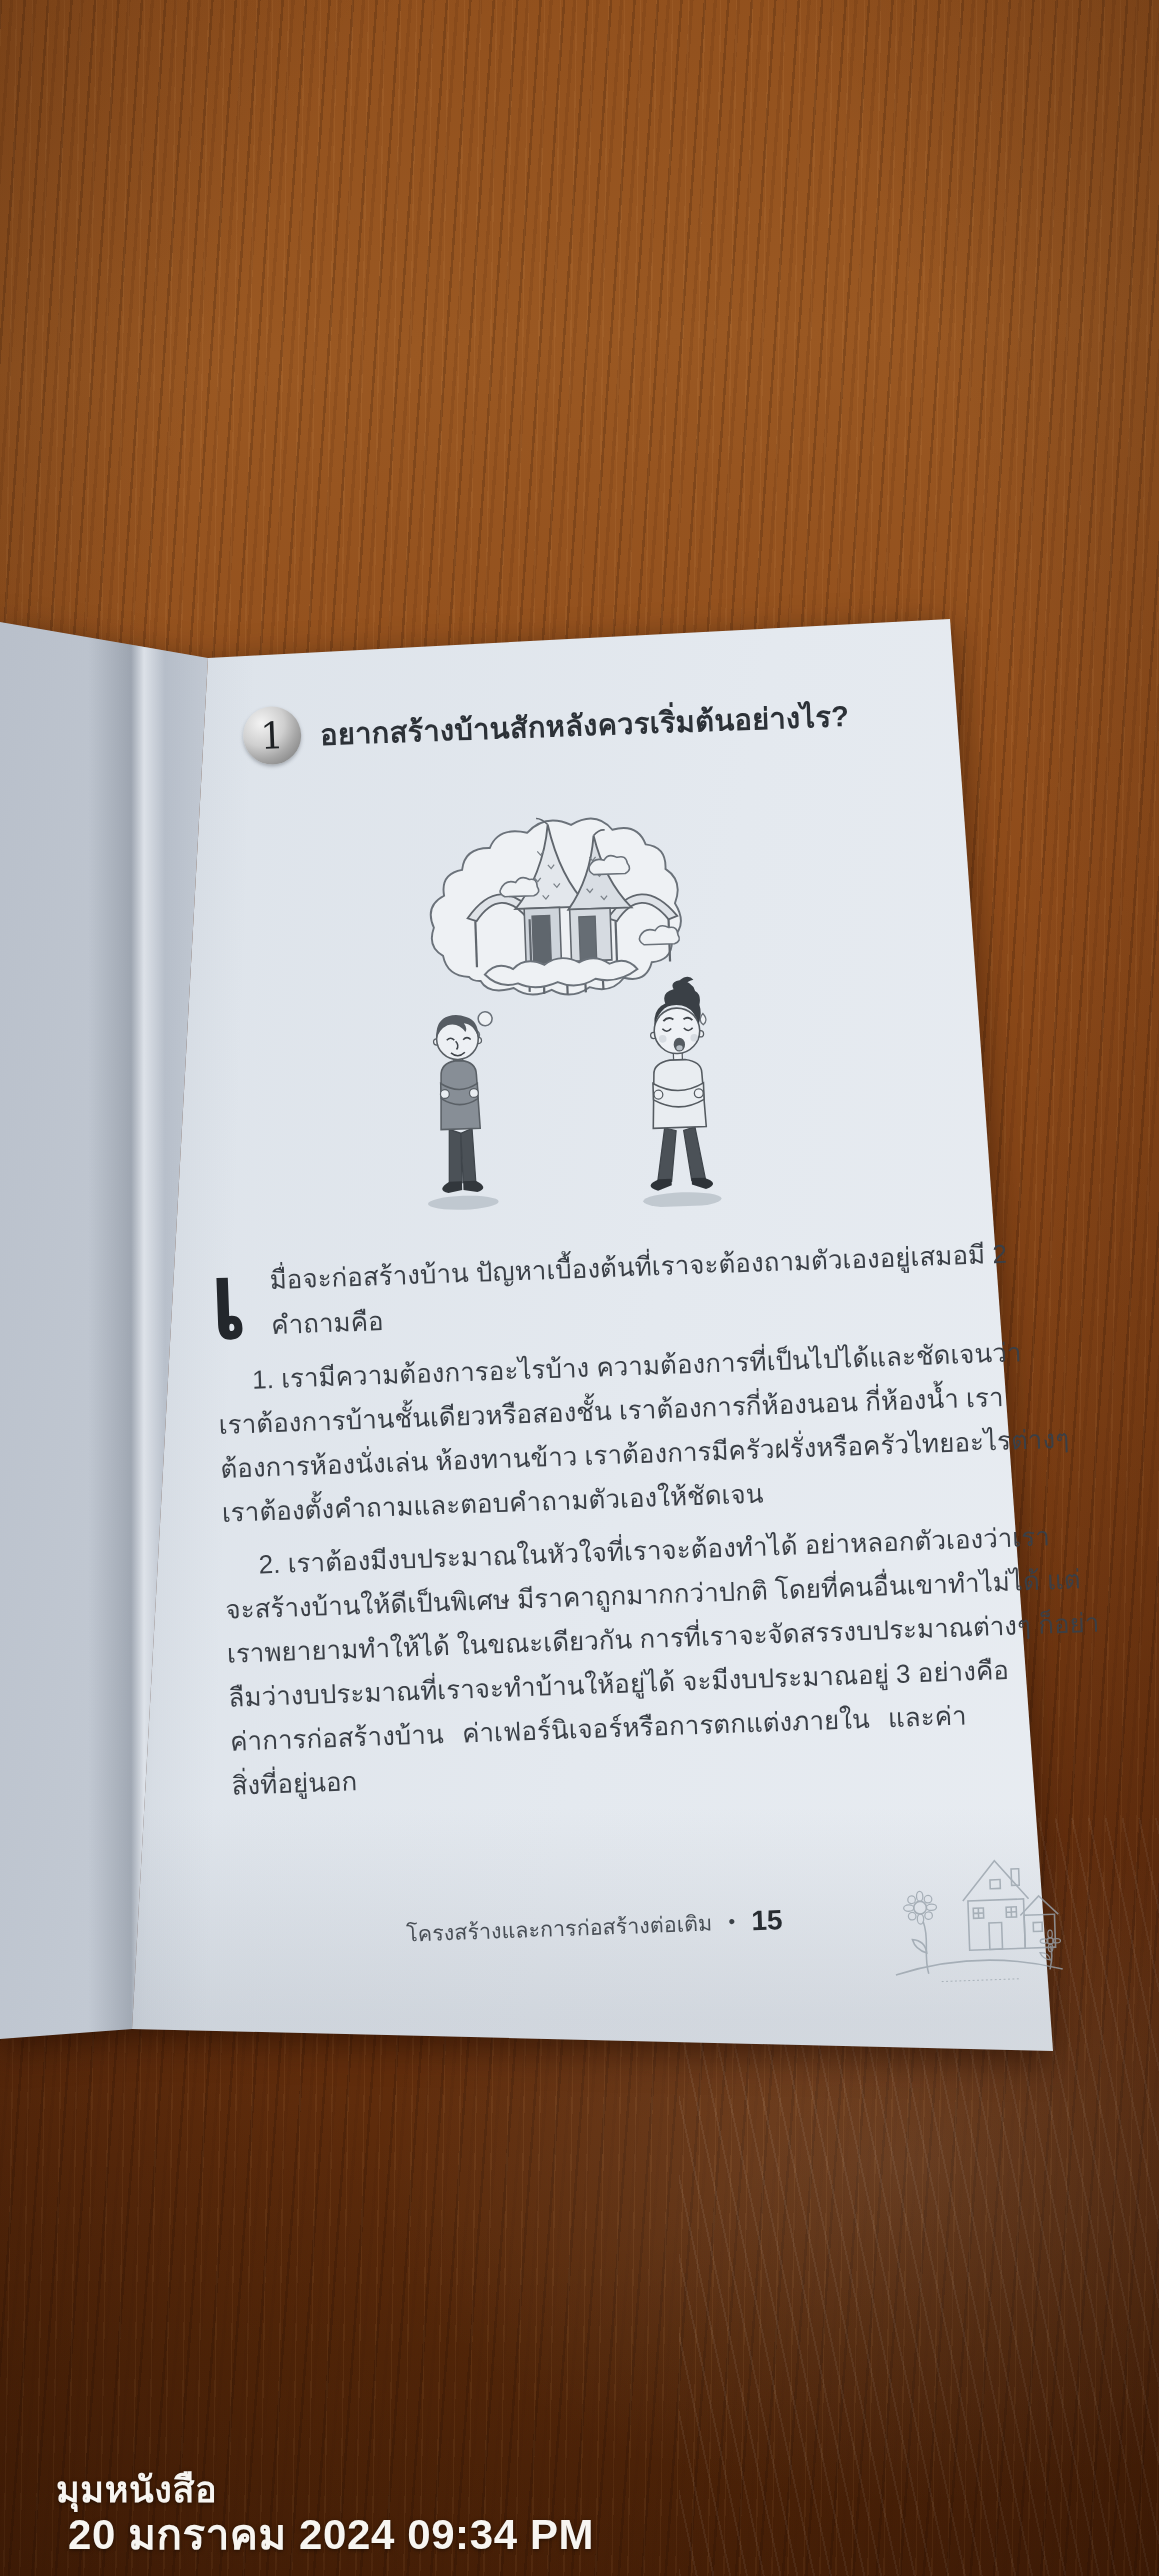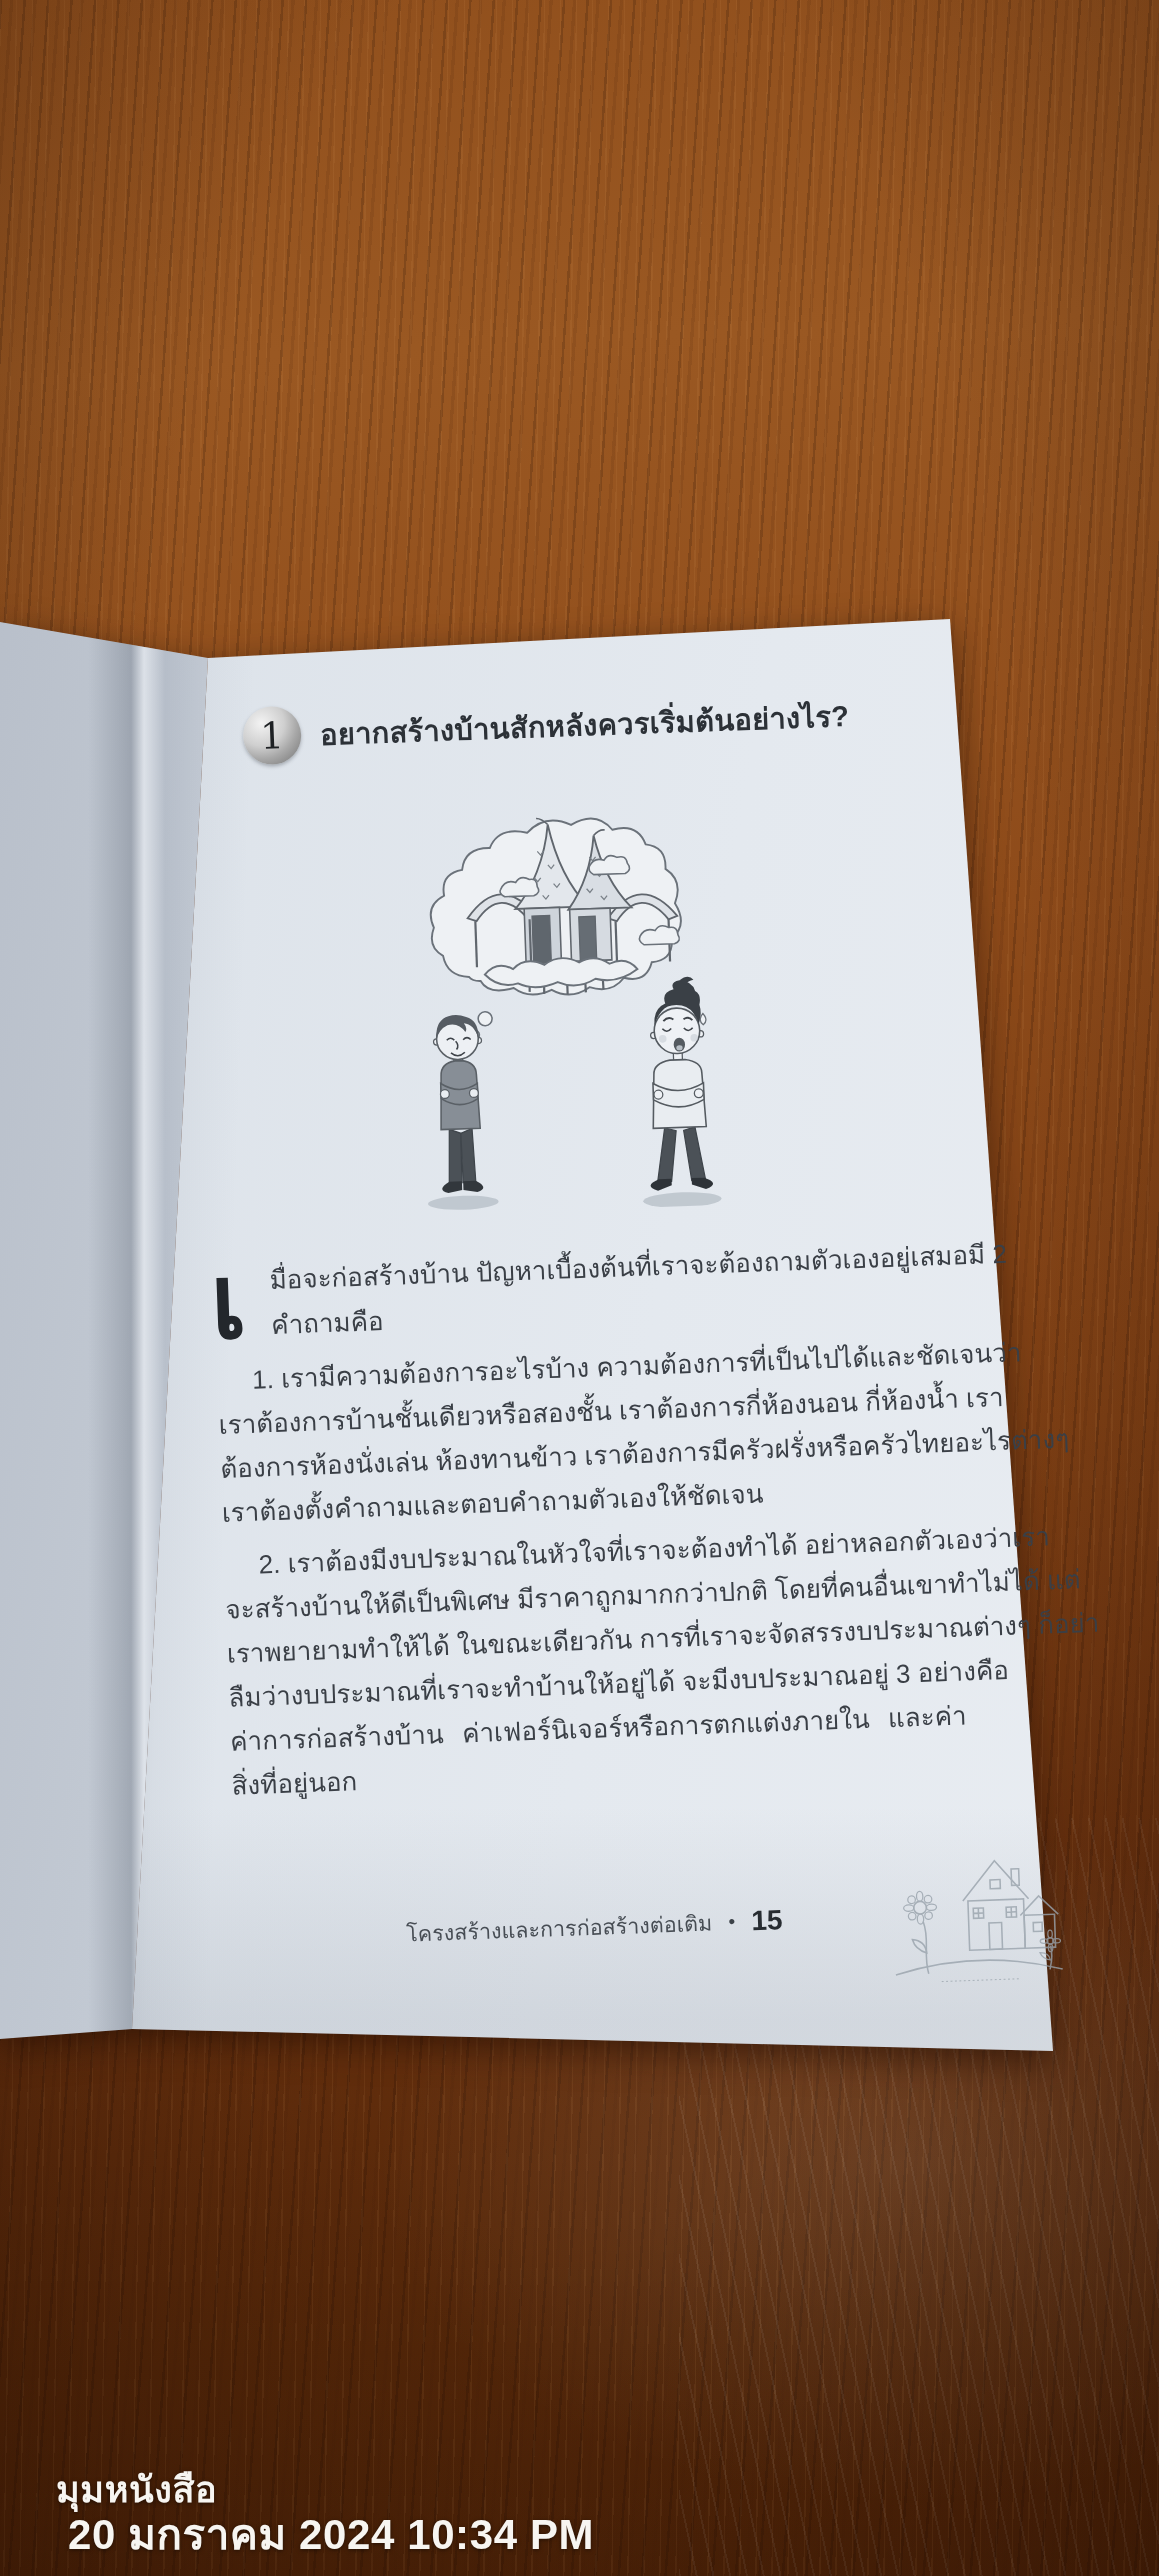--- a/index.html
+++ b/index.html
@@ -262,15 +262,15 @@
             <ellipse cx="254" cy="171" rx="3.5" ry="6"></ellipse>
           <ellipse cx="244" cy="160" rx="6" ry="3.5"></ellipse>
             <ellipse cx="264" cy="160" rx="6" ry="3.5"></ellipse>
         </g>
         <path d="M 253 190 q -12 -2 -16 -12 q 14 0 16 12 Z" stroke-width="2"></path>
       </g>
     </svg>
   </div>
 
   <div class="wm wm1">มุมหนังสือ</div>
-  <div class="wm wm2">20 มกราคม 2024 10:34 PM</div>
+  <div class="wm wm2">20 มกราคม 2024 09:34 PM</div>
 </div>
 
 
 </body></html>

